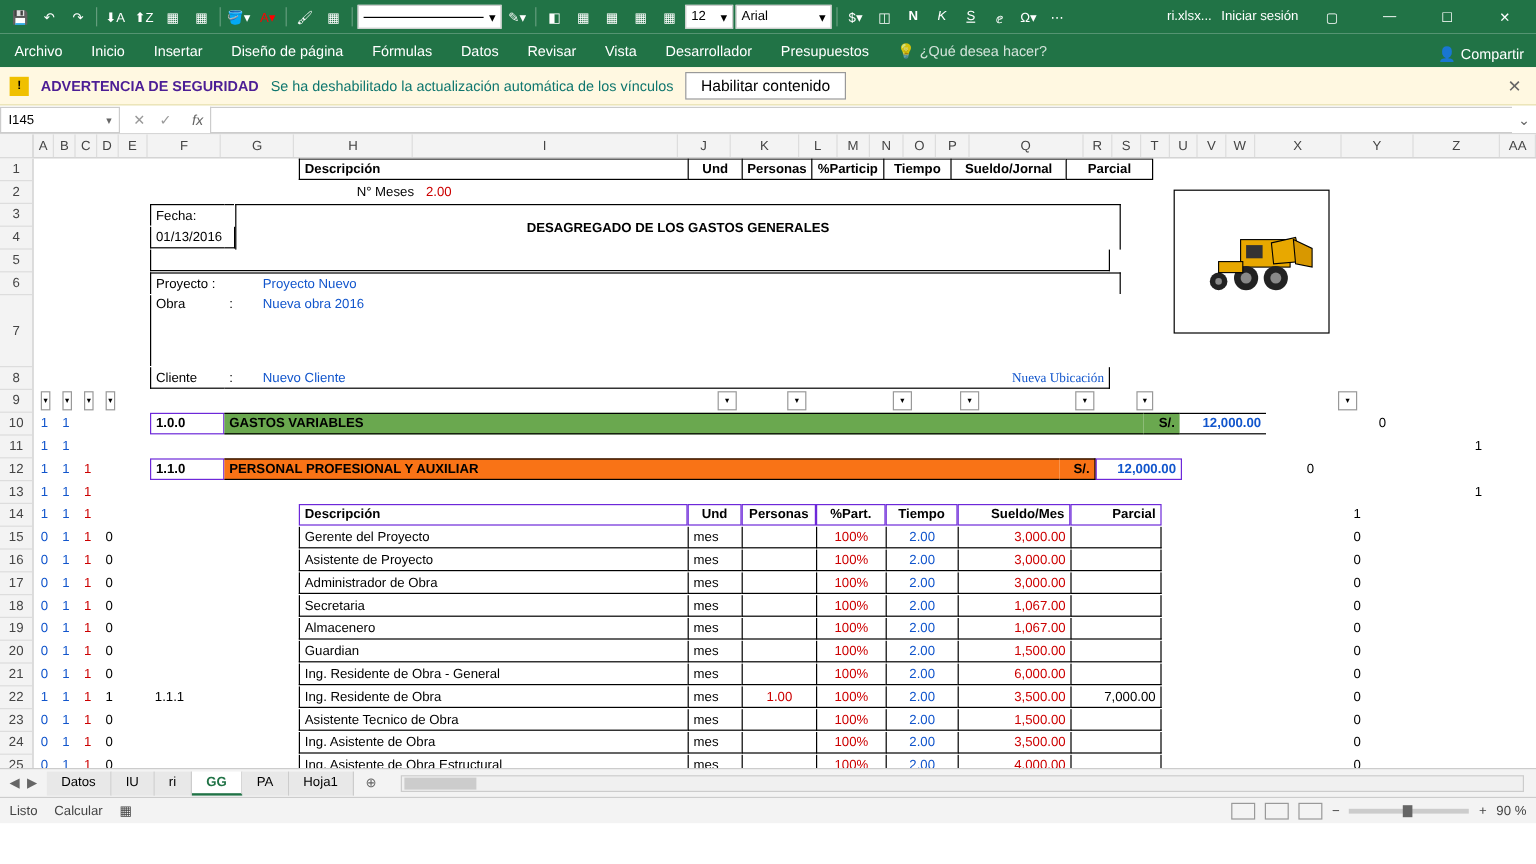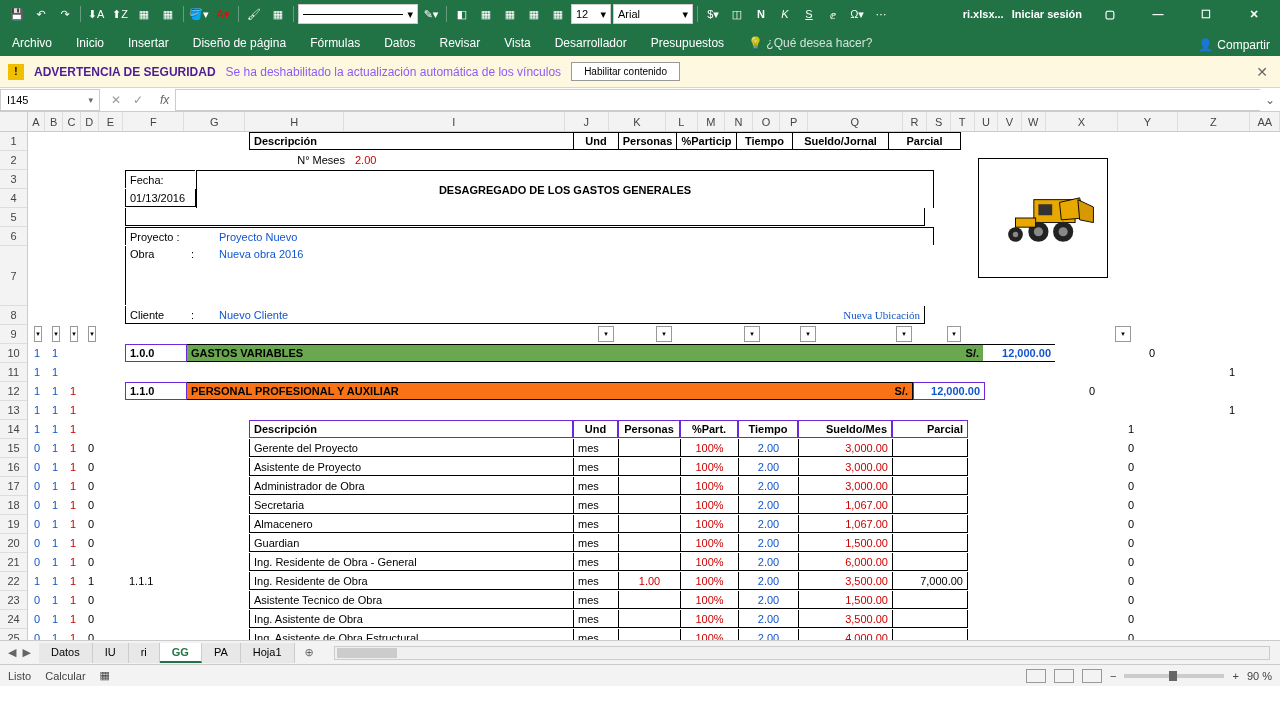--- a/index.html
+++ b/index.html
@@ -2,32 +2,32 @@
 <html><head>
 <meta charset="utf-8">
 <style>
 * { margin:0; padding:0; box-sizing:border-box; font-family:"Segoe UI",Arial,sans-serif; }
 body { width:1280px; height:720px; overflow:hidden; background:#fff; font-size:12px; }
 .titlebar { height:28px; background:#217346; display:flex; align-items:center; color:#fff; font-size:11px; }
 .qat { display:flex; align-items:center; gap:2px; padding:0 6px; }
 .qat-btn { width:22px; height:22px; display:flex; align-items:center; justify-content:center; color:#fff; cursor:pointer; }
 .qat-sep { width:1px; height:16px; background:rgba(255,255,255,.3); margin:0 2px; }
 .font-box { height:20px; background:#fff; color:#000; border:1px solid #ccc; padding:0 4px; display:flex; align-items:center; font-size:11px; }
-.title-right { margin-left:auto; display:flex; align-items:center; gap:8px; padding-right:6px;font-weight:bold; }
+.title-right { margin-left:auto; display:flex; align-items:center; gap:8px; padding-right:6px; }
 .win-btn { width:40px; height:28px; display:flex; align-items:center; justify-content:center; color:#fff; cursor:pointer; }
 
 .ribbon-tabs { height:28px; background:#217346; display:flex; align-items:flex-end; color:#fff; font-size:12px; }
 .tab { padding:6px 12px; cursor:pointer; }
 .share-btn { margin-left:auto; padding:4px 10px; display:flex; align-items:center; gap:4px; cursor:pointer; }
 
 .msg-bar { height:32px; background:#fff8e1; border-bottom:1px solid #e0d9a0; display:flex; align-items:center; padding:0 8px; gap:10px; font-size:12px; }
 .msg-icon { width:16px; height:16px; background:#f0c000; display:flex; align-items:center; justify-content:center; color:#000; font-size:10px; font-weight:bold; }
 .msg-title { color:#4c1d95; font-weight:600; }
-.msg-text { color:#8b5cf6; }
-.msg-btn { background:#fff; border:1px solid #999; padding:3px 12px; cursor:pointer; font-size:10px; }
+.msg-text { color:#0f766e; }
+.msg-btn { background:#fff; border:1px solid #999; padding:3px 12px; cursor:pointer; font-size:13px; }
 .msg-close { margin-left:auto; color:#666; cursor:pointer; padding:4px; font-size:14px; }
 
 .formula-bar { height:24px; display:flex; align-items:center; border-bottom:1px solid #ccc; background:#fff; }
 .name-box { width:100px; border:1px solid #ccc; height:22px; padding:2px 6px; display:flex; align-items:center; font-size:11px; }
 .name-box .drop { margin-left:auto; color:#666; font-size:9px; }
 .fx-btns { display:flex; gap:2px; padding:0 6px; color:#999; }
 .fx-btn { width:20px; height:20px; display:flex; align-items:center; justify-content:center; cursor:pointer; }
 .fx-label { font-style:italic; color:#666; padding:0 6px; }
 .fx-input { flex:1; height:22px; border:1px solid #ccc; border-right:none; padding:2px 6px; }
 .fx-expand { width:20px; color:#666; cursor:pointer; text-align:center; }

